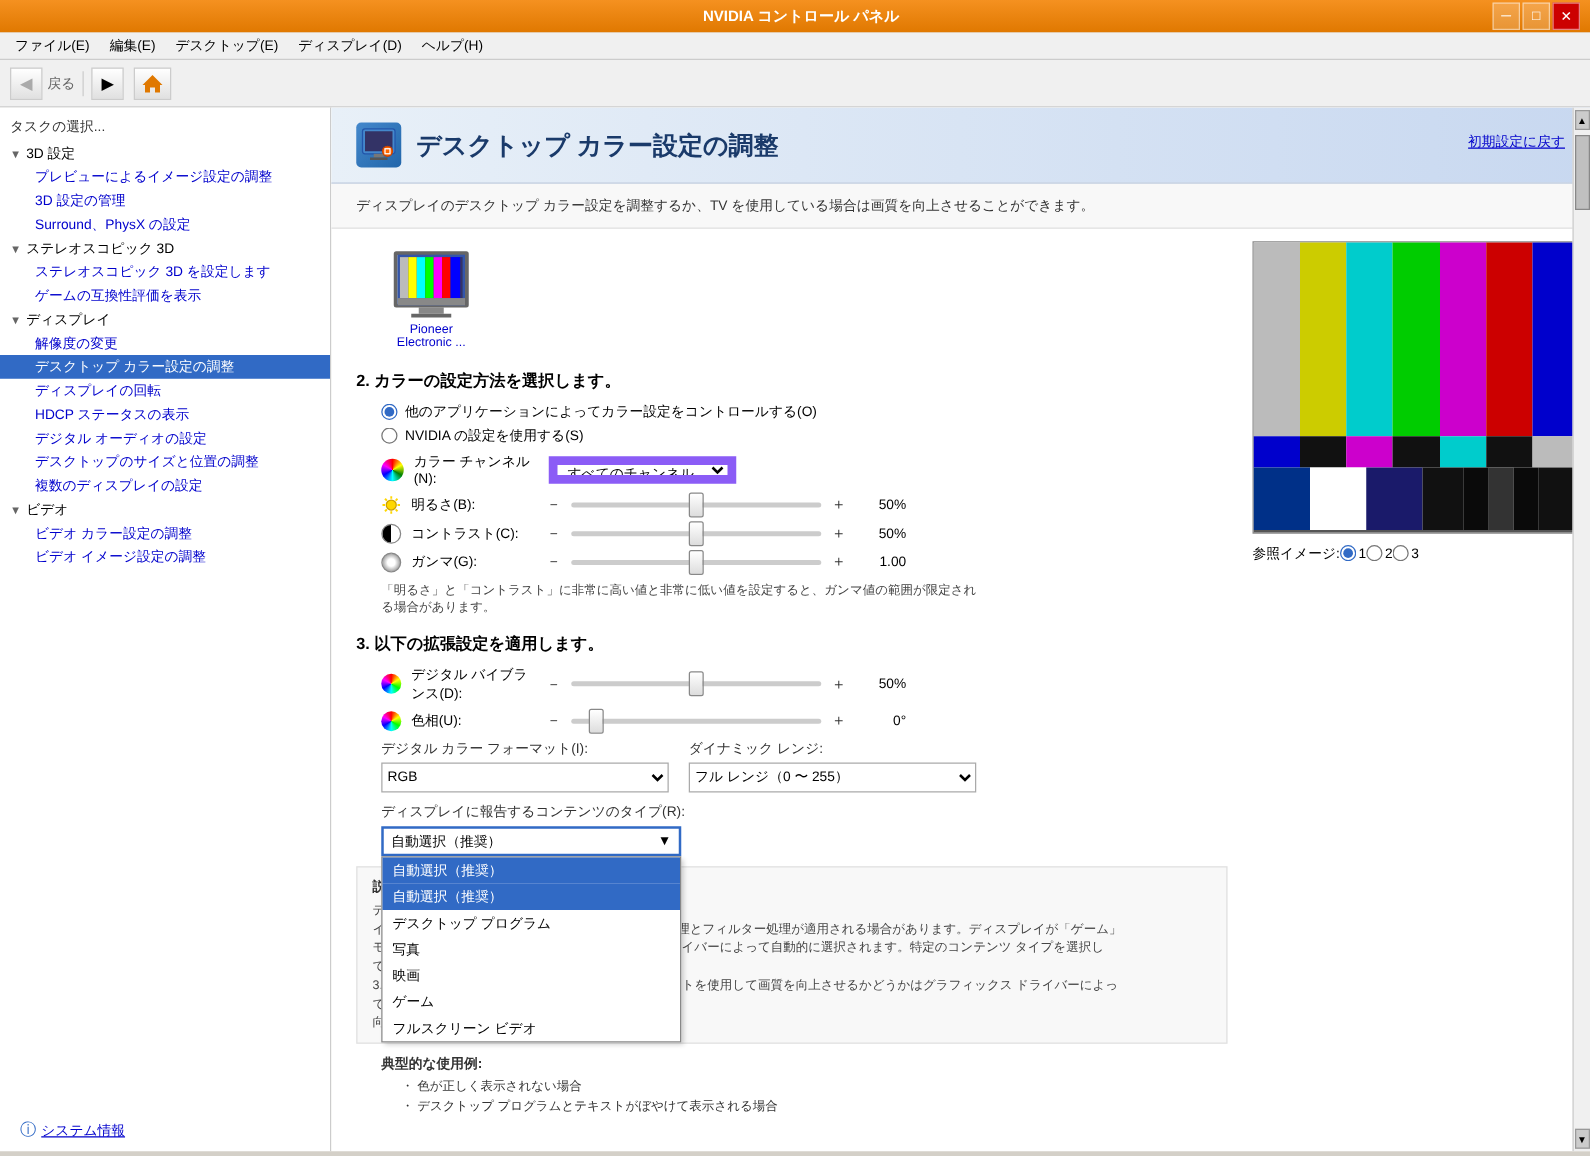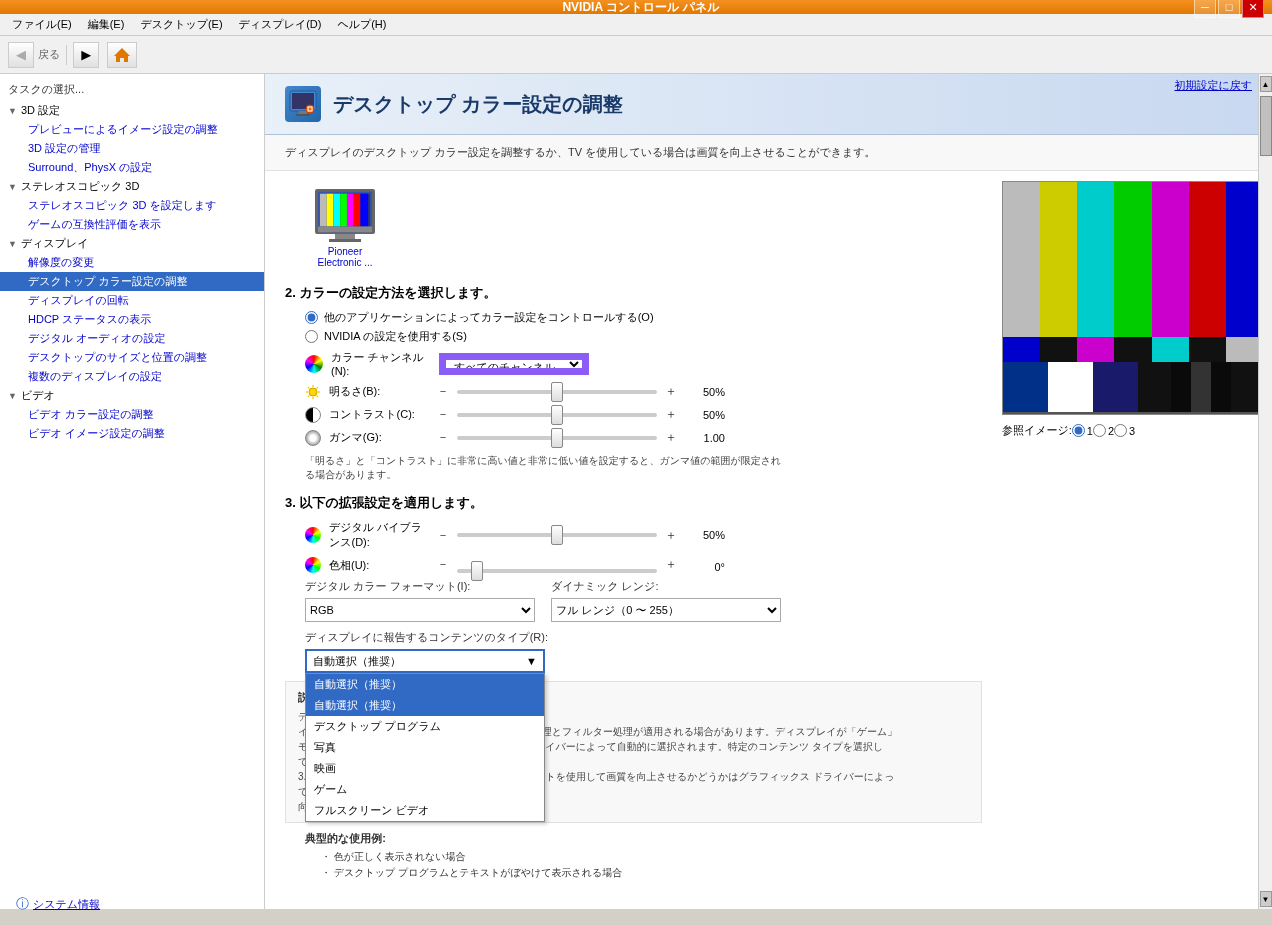--- a/index.html
+++ b/index.html
@@ -1,19 +1,19 @@
 <!DOCTYPE html>
 <html><head>
   <meta charset="utf-8">
   <style>
     * { margin: 0; padding: 0; box-sizing: border-box; }
     body { font-family: 'MS UI Gothic', 'Yu Gothic', 'Meiryo', sans-serif; font-size: 11px; background: #d4d0c8; overflow: hidden; width: 1272px; height: 925px; }
     
     
-    .title-bar { background: linear-gradient(to bottom, #f59120, #e07800); height: 14px; display: flex; align-items: center; justify-content: space-between; padding: 0 8px; }
+    .title-bar { background: linear-gradient(to bottom, #f59120, #e07800); height: 26px; display: flex; align-items: center; justify-content: space-between; padding: 0 8px; }
     .title-bar-text { color: white; font-size: 12px; font-weight: bold; flex: 1; text-align: center; }
     .title-bar-buttons { display: flex; gap: 2px; }
     .title-btn { width: 22px; height: 22px; border: 1px solid rgba(255,255,255,0.5); background: rgba(255,255,255,0.2); color: white; font-size: 11px; display: flex; align-items: center; justify-content: center; cursor: pointer; }
     .title-btn.close { background: #cc0000; }
     
     
     .menu-bar { background: #f0f0f0; height: 22px; display: flex; align-items: center; padding: 0 4px; border-bottom: 1px solid #ccc; }
     .menu-item { padding: 2px 8px; font-size: 11px; cursor: pointer; color: #000; }
     
     
@@ -31,21 +31,21 @@
     .sidebar-item { padding: 2px 8px 2px 28px; cursor: pointer; font-size: 11px; color: #0000cc; }
     .sidebar-item.active { background: #316ac5; color: white; }
     .expand-icon { font-size: 9px; color: #666; }
     .sidebar-link { color: #0000cc; font-size: 11px; padding: 2px 8px; display: flex; align-items: center; gap: 4px; cursor: pointer; }
     
     
     .content { flex: 1; background: white; overflow-y: auto; position: relative; }
     .content-header { background: linear-gradient(to right, #e8f0f8, #c8d8f0); padding: 12px 20px; display: flex; align-items: center; gap: 12px; border-bottom: 1px solid #b0c0d8; }
     .content-icon { width: 36px; height: 36px; background: linear-gradient(135deg, #4488cc, #2266aa); border-radius: 4px; display: flex; align-items: center; justify-content: center; }
     .content-title { font-size: 20px; font-weight: bold; color: #1a3a6a; }
-    .reset-link { position: absolute; right: 20px; top: 4px; color: #0000cc; font-size: 11px; cursor: pointer; text-decoration: underline; }
+    .reset-link { position: absolute; right: 20px; top: 20px; color: #0000cc; font-size: 11px; cursor: pointer; text-decoration: underline; }
     .content-desc { padding: 10px 20px; font-size: 11px; color: #333; background: #f8f8f8; border-bottom: 1px solid #e0e0e0; }
     .section-title { font-size: 13px; font-weight: bold; color: #000; margin: 12px 0 8px 0; }
     
     
     .display-selector { display: flex; align-items: center; gap: 16px; margin: 8px 0 16px 20px; }
     .monitor-icon { display: flex; flex-direction: column; align-items: center; cursor: pointer; }
     .monitor-screen { width: 60px; height: 45px; background: linear-gradient(135deg, #3366cc, #5588dd); border: 3px solid #666; border-radius: 2px; position: relative; display: flex; align-items: center; justify-content: center; }
     .monitor-label { font-size: 10px; color: #0000cc; margin-top: 4px; text-align: center; max-width: 80px; }
     
     
@@ -303,21 +303,21 @@
           <div class="digital-icon" style="width:16px;height:16px;background:conic-gradient(red, yellow, lime, cyan, blue, magenta, red);border-radius:50%;"></div>
           <span class="slider-label">デジタル バイブランス(D):</span>
           <span class="slider-minus">－</span>
           <div class="slider-track" style="position:relative;flex:1;max-width:200px;">
             <div class="slider-thumb" style="left:50%;"></div>
           </div>
           <span class="slider-plus">＋</span>
           <span class="slider-value">50%</span>
         </div>
 
-        <div class="slider-row" style="margin-left:20px;align-items:flex-end;">
+        <div class="slider-row" style="margin-left:20px;">
           <div class="hue-icon" style="width:16px;height:16px;background:conic-gradient(red 0deg, yellow 60deg, lime 120deg, cyan 180deg, blue 240deg, magenta 300deg, red 360deg);border-radius:50%;"></div>
           <span class="slider-label">色相(U):</span>
           <span class="slider-minus">－</span>
           <div class="slider-track" style="position:relative;flex:1;max-width:200px;">
             <div class="slider-thumb" style="left:10%;"></div>
           </div>
           <span class="slider-plus">＋</span>
           <span class="slider-value">0°</span>
         </div>
 

